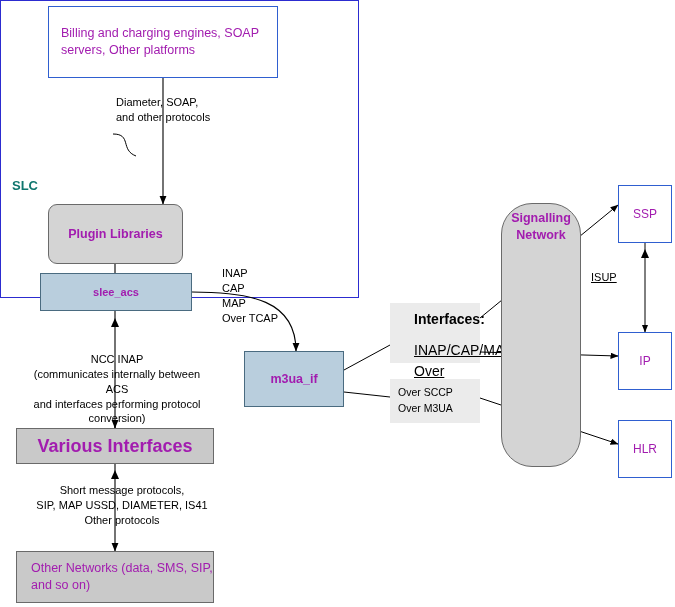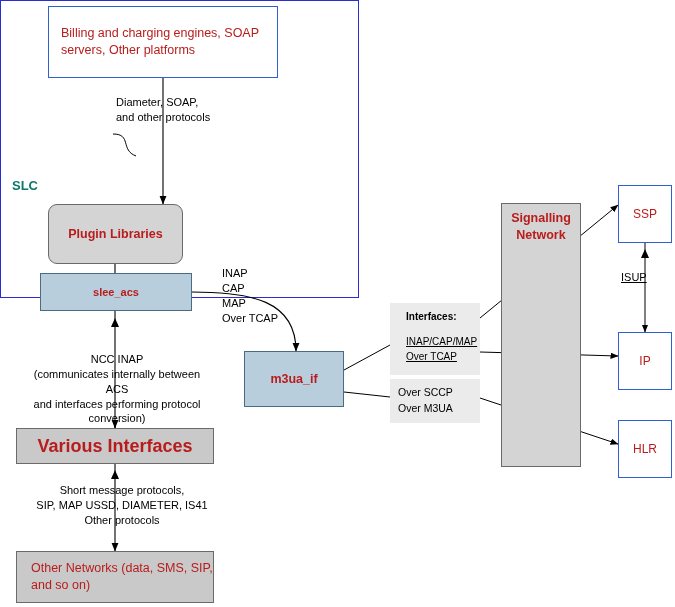--- a/index.html
+++ b/index.html
@@ -15,21 +15,21 @@
     background: #ffffff;
     overflow: hidden;
   }
   .box {
     position: absolute;
     box-sizing: border-box;
     display: flex;
     flex-direction: column;
     justify-content: center;
     font-size: 12px;
-    color: #b91c1c;
+    color: #a21caf;
     line-height: 1.35;
   }
   .txt {
     position: absolute;
     font-size: 11px;
     color: #000;
     line-height: 1.35;
     white-space: pre-line;
   }
   .centered {
@@ -127,43 +127,43 @@
     font-size: 12px;
   }
   #hlr-box {
     left: 618px; top: 420px; width: 54px; height: 58px;
     font-size: 12px;
   }
 
   
   #iface-top {
     position: absolute;
-    left: 390px; top: 303px; width: 90px; height: 72px;
+    left: 390px; top: 303px; width: 90px; height: 60px;
     background: #ebebeb;
-    font-size: 10px;
-    padding: 6px 16px;
+    font-size: 14px;
+    padding: 6px 24px;
     box-sizing: border-box;
     line-height: 1.5;
   }
   #iface-bottom {
     position: absolute;
     left: 390px; top: 379px; width: 90px; height: 44px;
     background: #ebebeb;
     font-size: 10.5px;
     padding: 6px 8px;
     box-sizing: border-box;
     line-height: 1.5;
   }
 
   
   #lbl-diameter { left: 116px; top: 95px; }
   #lbl-inap-stack { left: 222px; top: 266px; }
   #lbl-ncc { left: 22px; top: 352px; width: 190px; text-align: center; }
   #lbl-short-msg { left: 22px; top: 483px; width: 200px; text-align: center; }
-  #lbl-isup { left: 621px; top: 270px; text-decoration: underline; }
+  #lbl-isup { left: 591px; top: 270px; text-decoration: underline; }
 
   svg#wires {
     position: absolute;
     left: 0; top: 0;
     width: 675px; height: 607px;
     pointer-events: none;
   }
 </style>
 </head>
 <body>
@@ -236,20 +236,20 @@
   <div id="iface-top">
     <div class="bold">Interfaces:</div>
     <div style="margin-top:10px; white-space:pre-line;text-decoration:underline;">INAP/CAP/MAP
 Over TCAP</div>
   </div>
   <div id="iface-bottom">
     <div style="white-space:pre-line;">Over SCCP
 Over M3UA</div>
   </div>
 
-  <div class="box grey centered" id="signalling-network" style="white-space:pre-line;">Signalling
+  <div class="box grey centered" id="signalling-network" style="white-space:pre-line;border-radius:31px;">Signalling
 Network</div>
 
   <div class="box white-blue centered" id="ssp-box">SSP</div>
   <div class="box white-blue centered" id="ip-box">IP</div>
   <div class="box white-blue centered" id="hlr-box">HLR</div>
 
 </div>
 
 </body></html>

